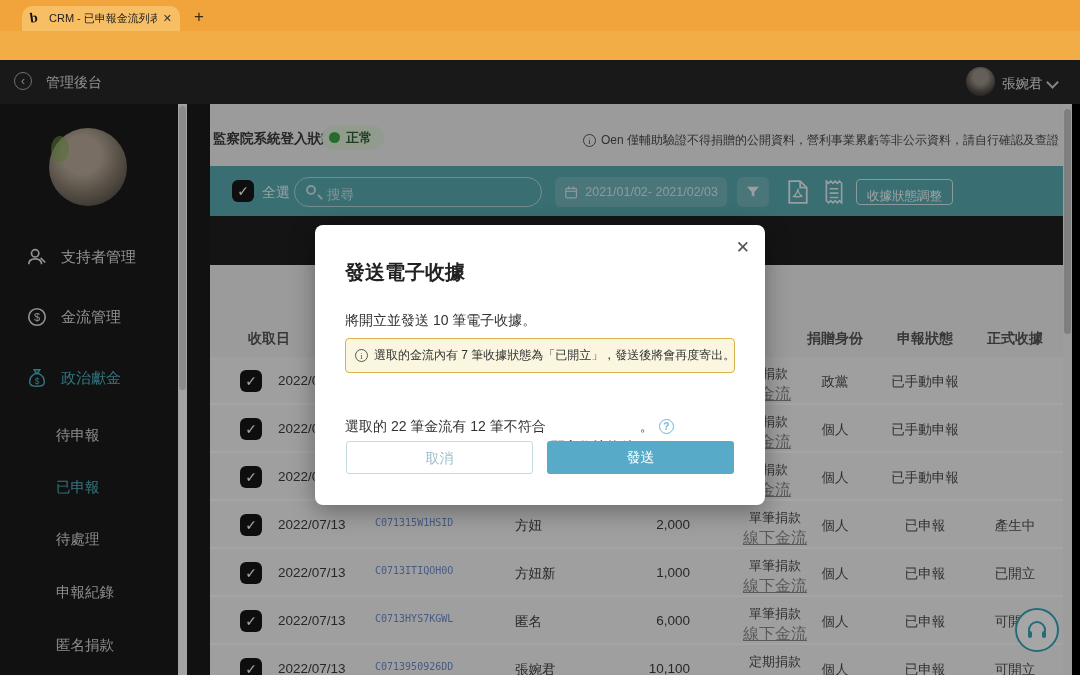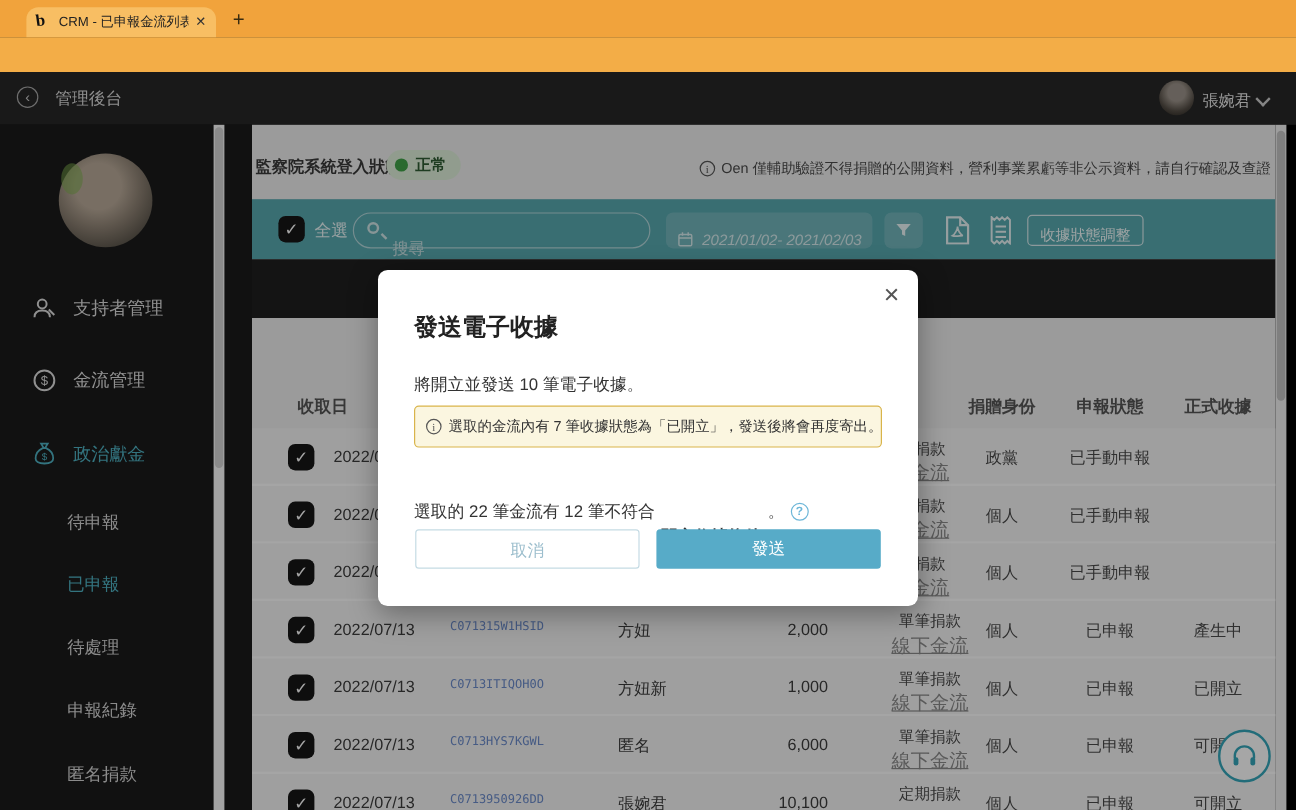--- a/index.html
+++ b/index.html
@@ -83,25 +83,25 @@
   .cb { width:22px; height:22px; background:#161616; border-radius:6px; color:#fff; font-size:14px;
     text-align:center; line-height:22px; }
   #tb-cb { position:absolute; left:22px; top:14px; }
   #tb-selall { position:absolute; left:52px; top:18px; font-size:14px; color:#eaf6f7; }
   #tb-search { position:absolute; left:84px; top:11px; width:248px; height:30px;
     border:1px solid rgba(255,255,255,.55); border-radius:15px; background:transparent; }
   #tb-search .mag { position:absolute; left:11px; top:7px; width:10px; height:10px;
     border:2px solid #cfe5e7; border-radius:50%; }
   #tb-search .mag:after { content:""; position:absolute; left:9px; top:9px; width:6px; height:2px;
     background:#cfe5e7; transform:rotate(45deg); }
-  #tb-search input { position:absolute; left:32px; top:16px; width:200px; height:26px; border:none;
+  #tb-search input { position:absolute; left:32px; top:3px; width:200px; height:26px; border:none;
     background:transparent; outline:none; font-size:13.5px; color:#000000; }
   #tb-search input::placeholder { color:#c9e2e4; }
   #tb-date { position:absolute; left:345px; top:11px; width:172px; height:30px; border-radius:6px;
-    background:rgba(255,255,255,.16); display:flex; align-items:flex-end; padding:0 9px; gap:7px;font-style:italic; }
+    background:rgba(255,255,255,.16); display:flex; align-items:center; padding:0 9px; gap:7px; }
   #tb-date .dt { font-size:12.5px; color:#d7ecee; white-space:nowrap; }
   #tb-filter { position:absolute; left:527px; top:11px; width:32px; height:30px; border-radius:6px;
     background:rgba(255,255,255,.16); display:flex; align-items:center; justify-content:center; }
   #tb-pdf { position:absolute; left:577px; top:14px; }
   #tb-receipt { position:absolute; left:614px; top:14px; }
   #tb-adjust { position:absolute; left:646px; top:13px; height:26px; padding:4px 10px;
     border:1px solid #d7ecee; border-radius:4px; font-size:12.5px; color:#f0fafa; line-height:24px; }
 
   #actionbar { position:absolute; left:0; top:112px; width:853px; height:49px; background:#202020; }
 

